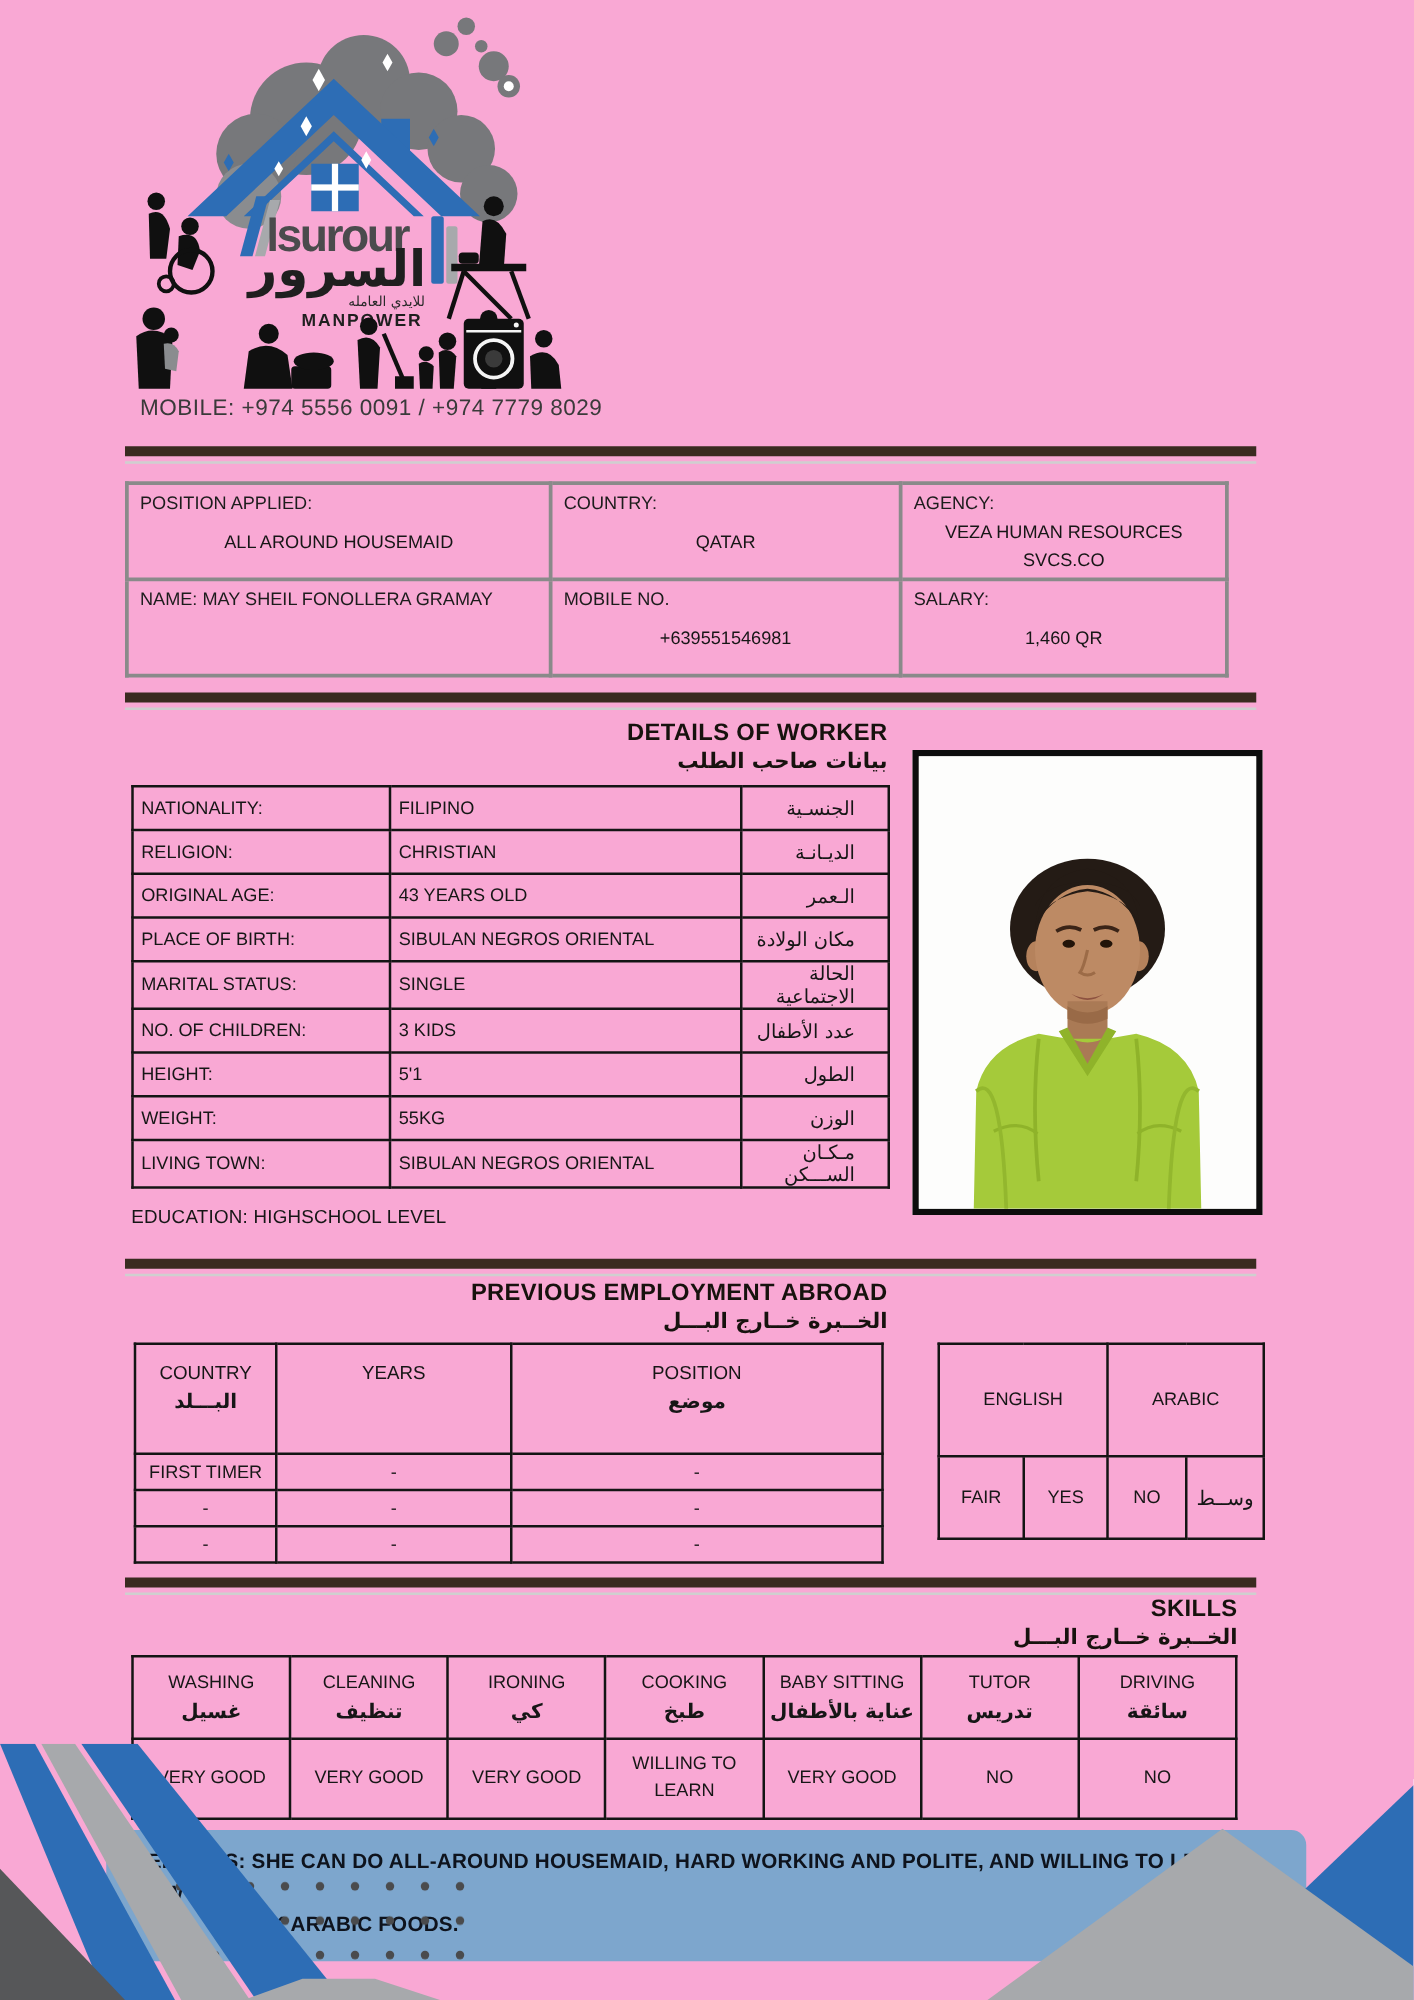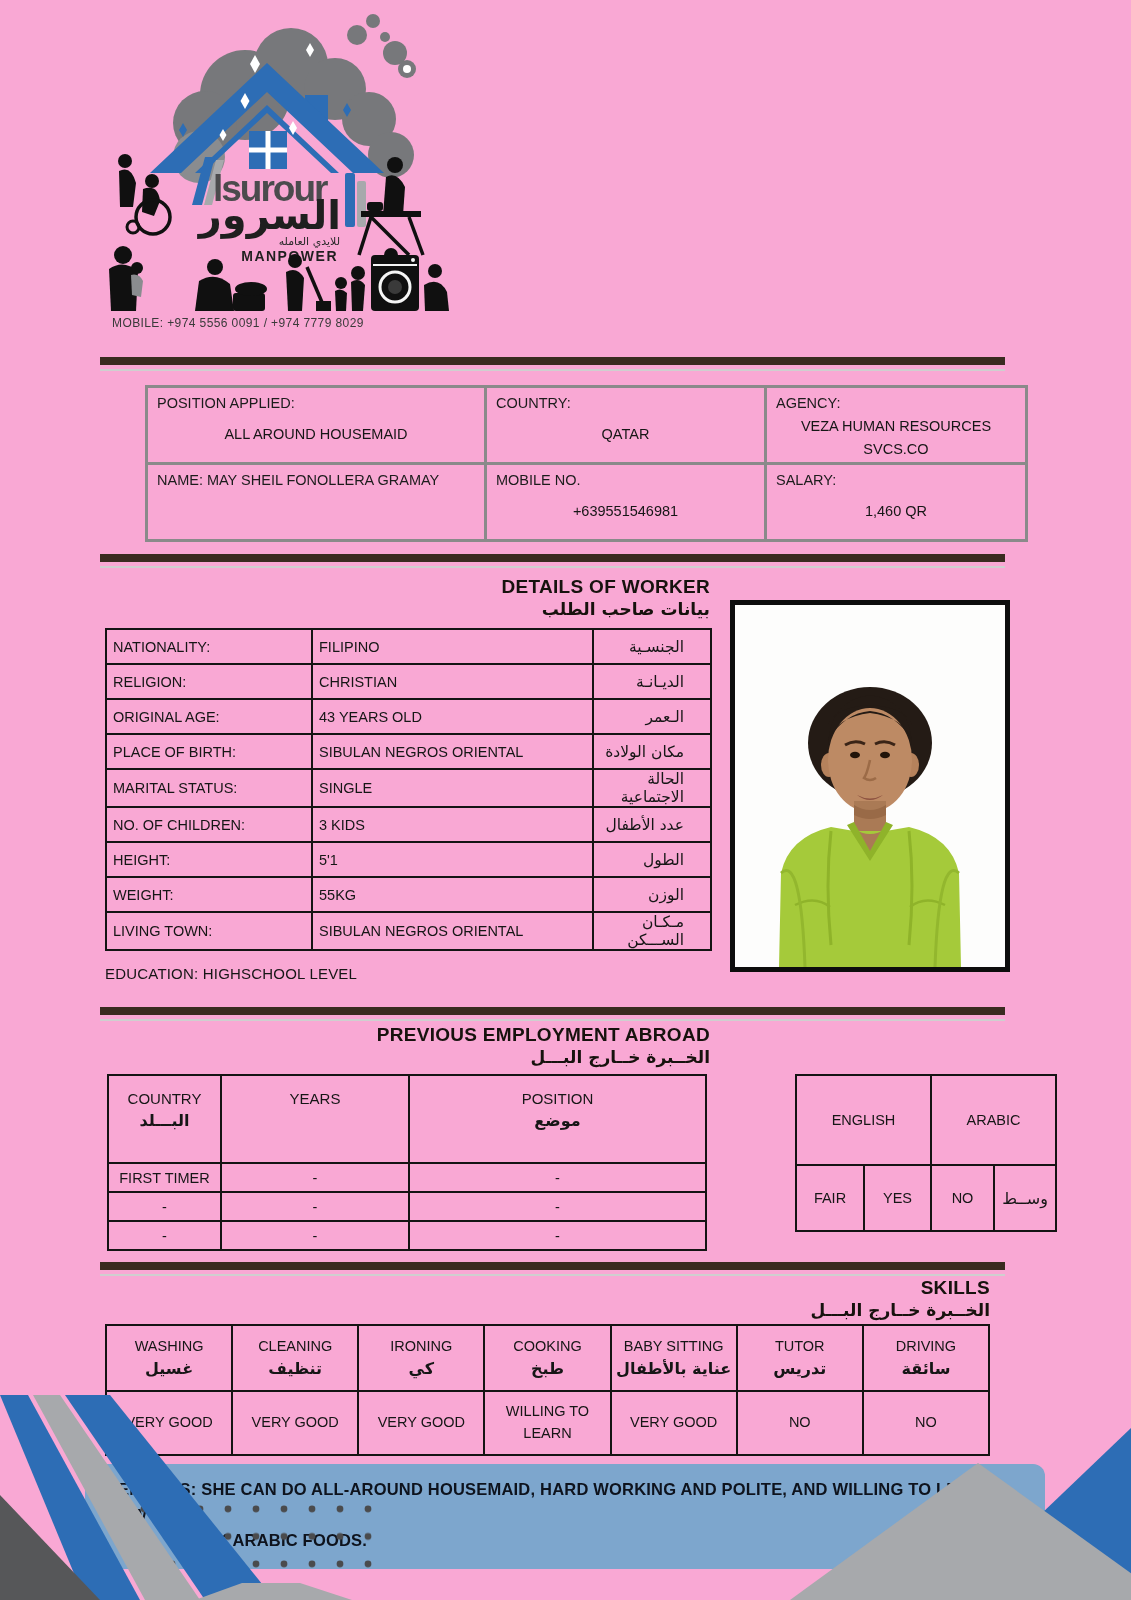--- a/index.html
+++ b/index.html
@@ -3,31 +3,31 @@
 <meta charset="utf-8">
 <style>
   html,body{margin:0;padding:0;background:#ffffff;}
   .page{
     position:relative;width:1131px;height:1600px;background:#f9a8d4;
     overflow:hidden;font-family:"Liberation Sans", sans-serif;color:#161616;
   }
   
   .logo{position:absolute;left:95px;top:5px;width:370px;height:310px;}
   .mobile-line{
-    position:absolute;left:112px;top:316px;font-size:12px;color:#3a3a3a;
+    position:absolute;left:112px;top:316px;font-size:18px;color:#3a3a3a;
     letter-spacing:.4px;
   }
   
   .main{position:absolute;left:100px;top:352px;width:905px;}
   .sec-title{font-size:19px;font-weight:bold;color:#17120e;letter-spacing:.3px;line-height:24px;}
   .rule{position:relative;height:8px;background:#3a2b20;margin-top:5px;}
   .rule::after{content:"";position:absolute;left:0;right:0;top:12px;height:2px;background:#cfcfcf;}
   .rule-space{height:6px;}
   
-  table{border-collapse:collapse;margin-left:45px;}
+  table{border-collapse:collapse;}
   .app-table{margin-top:14px;width:880px;table-layout:fixed;}
   .app-table td{border:3px solid #8a8a8a;height:74px;padding:0;vertical-align:top;}
   .cell-label{font-size:14.5px;padding:7px 0 0 9px;color:#1c1c1c;}
   .cell-value{font-size:14.5px;text-align:center;margin-top:12px;line-height:1.6;}
   .cell-value.tight{margin-top:4px;}
   
   .sec-head{display:flex;justify-content:space-between;align-items:flex-end;flex-direction:column;}
   .sec-head .ar{font-family:"DejaVu Sans", sans-serif;font-size:17px;font-weight:bold;color:#17120e;}
   
   .det-table{margin-left:5px;margin-top:9px;width:605px;table-layout:fixed;}

